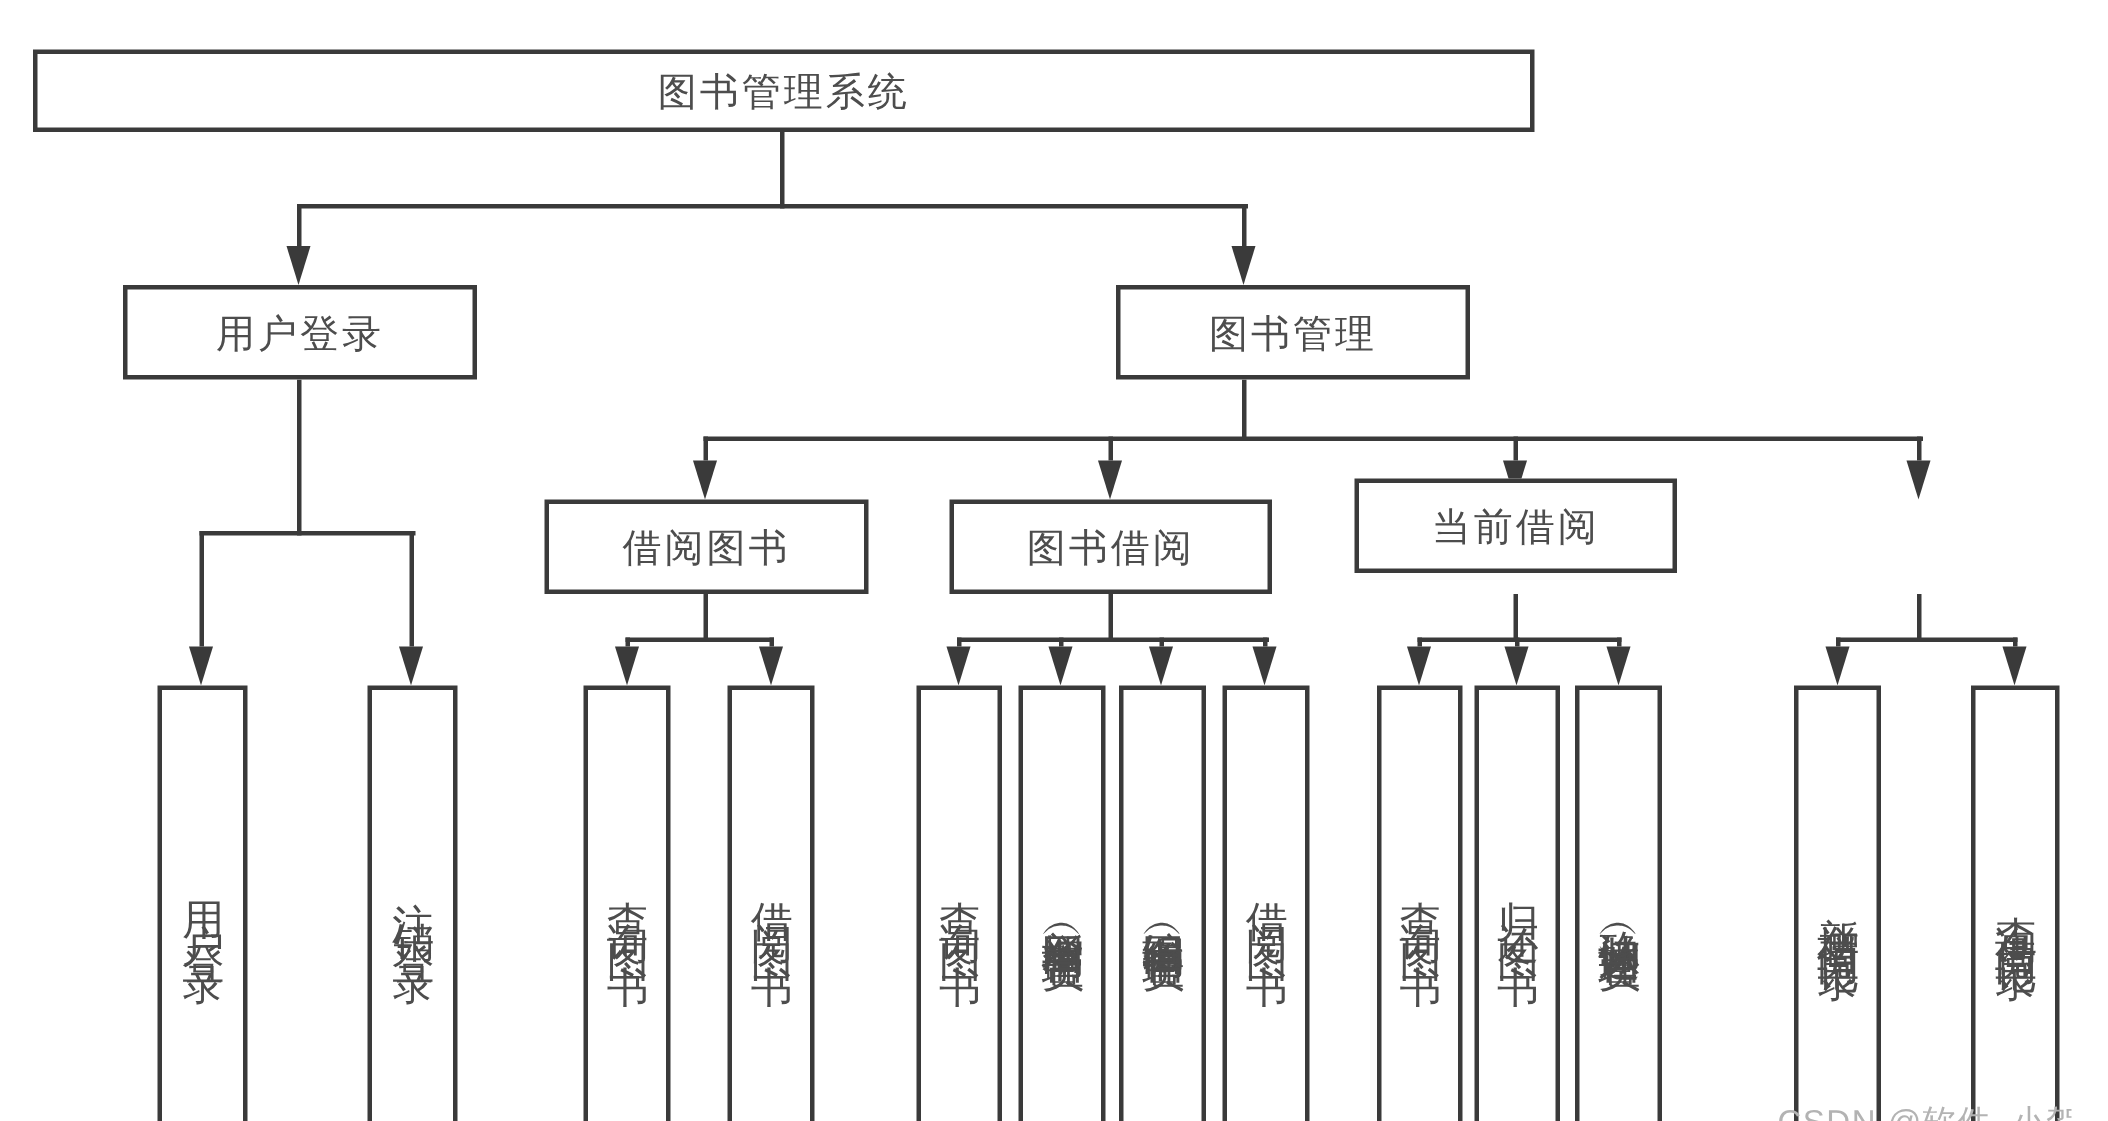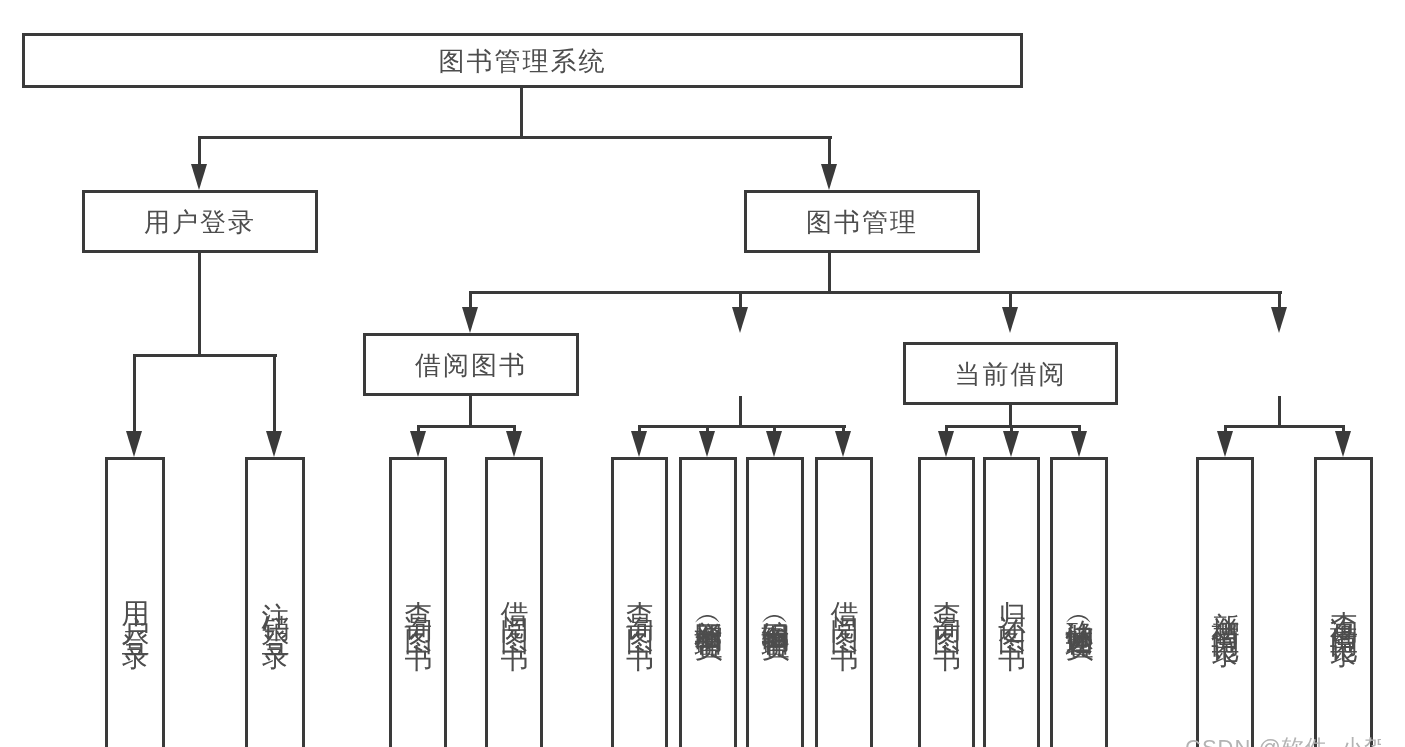--- a/index.html
+++ b/index.html
@@ -73,21 +73,24 @@
   <div class="line" style="left:739px;top:271px;width:3px;height:16px"></div>
   <div class="arrow" style="left:732px;top:287px"></div>
   <div class="line" style="left:1009px;top:271px;width:3px;height:16px"></div>
   <div class="arrow" style="left:1002px;top:287px"></div>
   <div class="line" style="left:1278px;top:271px;width:3px;height:16px"></div>
   <div class="arrow" style="left:1271px;top:287px"></div>
 
   <div class="box" style="left:363px;top:313px;width:216px;height:63px">
     <span class="hlabel">借阅图书</span>
   </div>
-  <div class="box" style="left:903px;top:322px;width:215px;height:63px">
+  <div class="box" style="left:633px;top:313px;width:215px;height:63px">
+    <span class="hlabel">图书借阅</span>
+  </div>
+  <div class="box" style="left:903px;top:299px;width:215px;height:63px">
     <span class="hlabel">当前借阅</span>
   </div>
 
   <div class="line" style="left:469px;top:376px;width:3px;height:32px"></div>
   <div class="line" style="left:417px;top:405px;width:99px;height:3px"></div>
   <div class="line" style="left:417px;top:405px;width:3px;height:6px"></div>
   <div class="arrow" style="left:410px;top:411px"></div>
   <div class="line" style="left:513px;top:405px;width:3px;height:6px"></div>
   <div class="arrow" style="left:506px;top:411px"></div>
 

